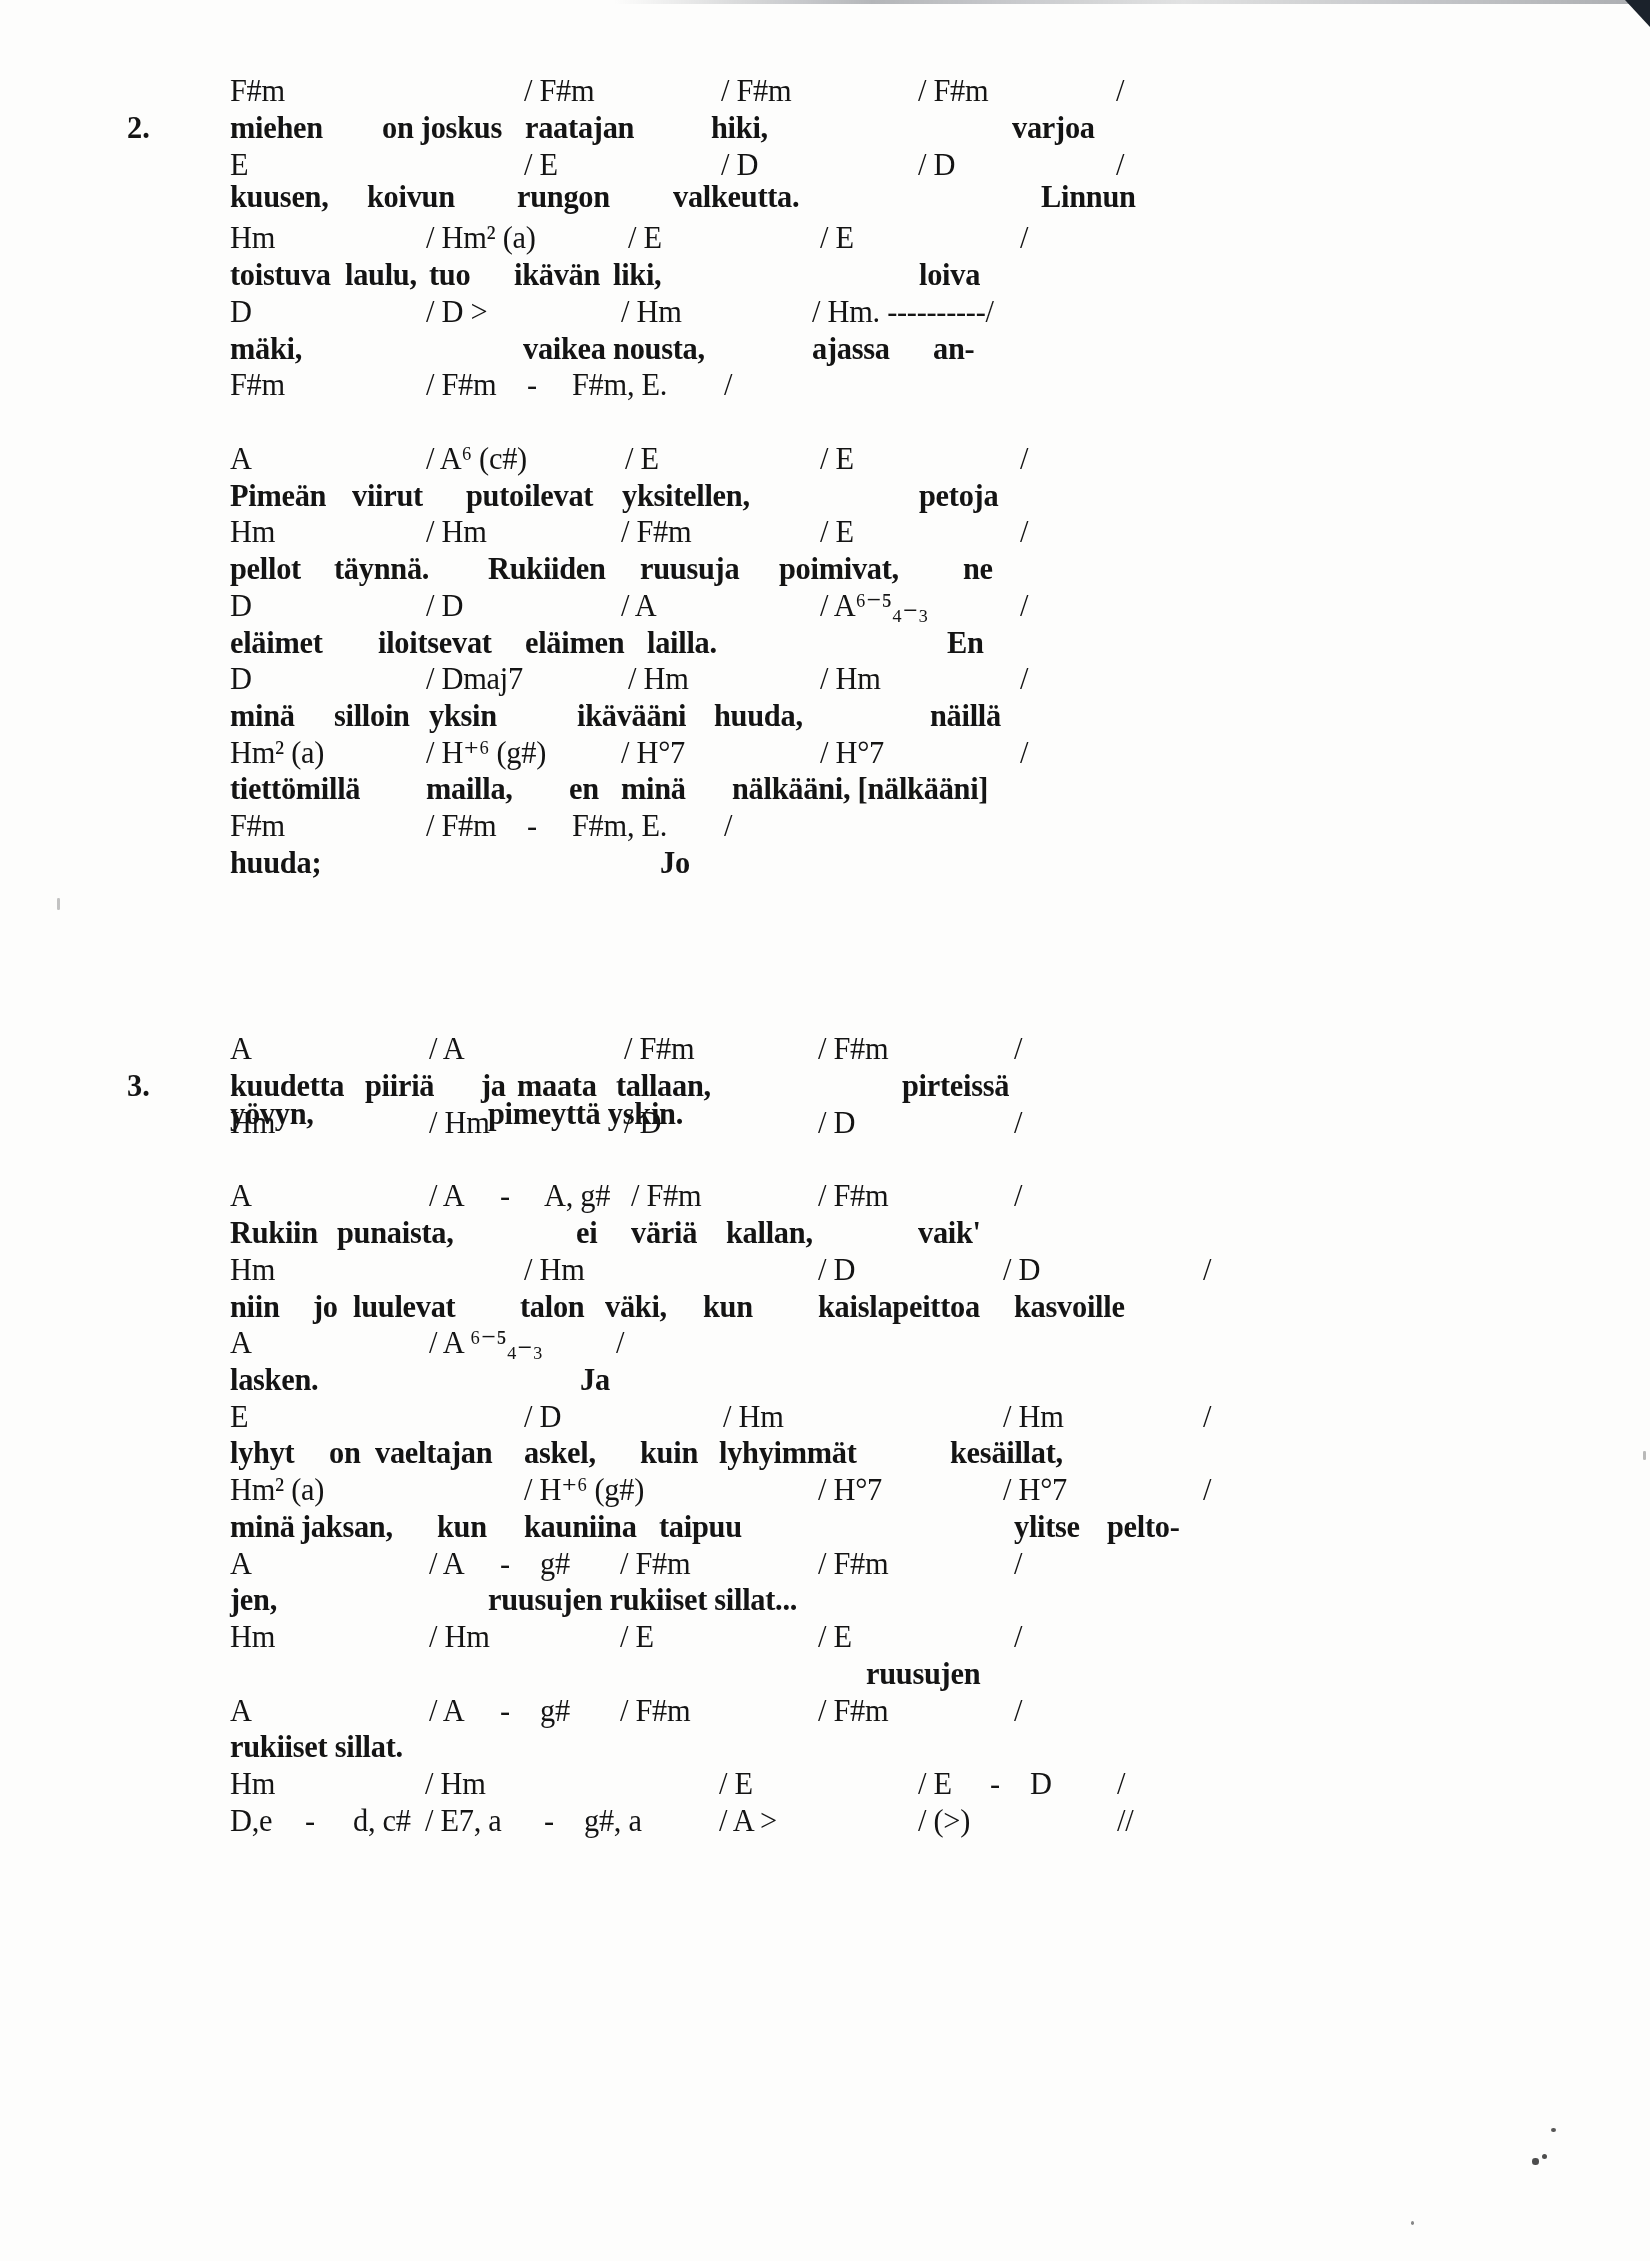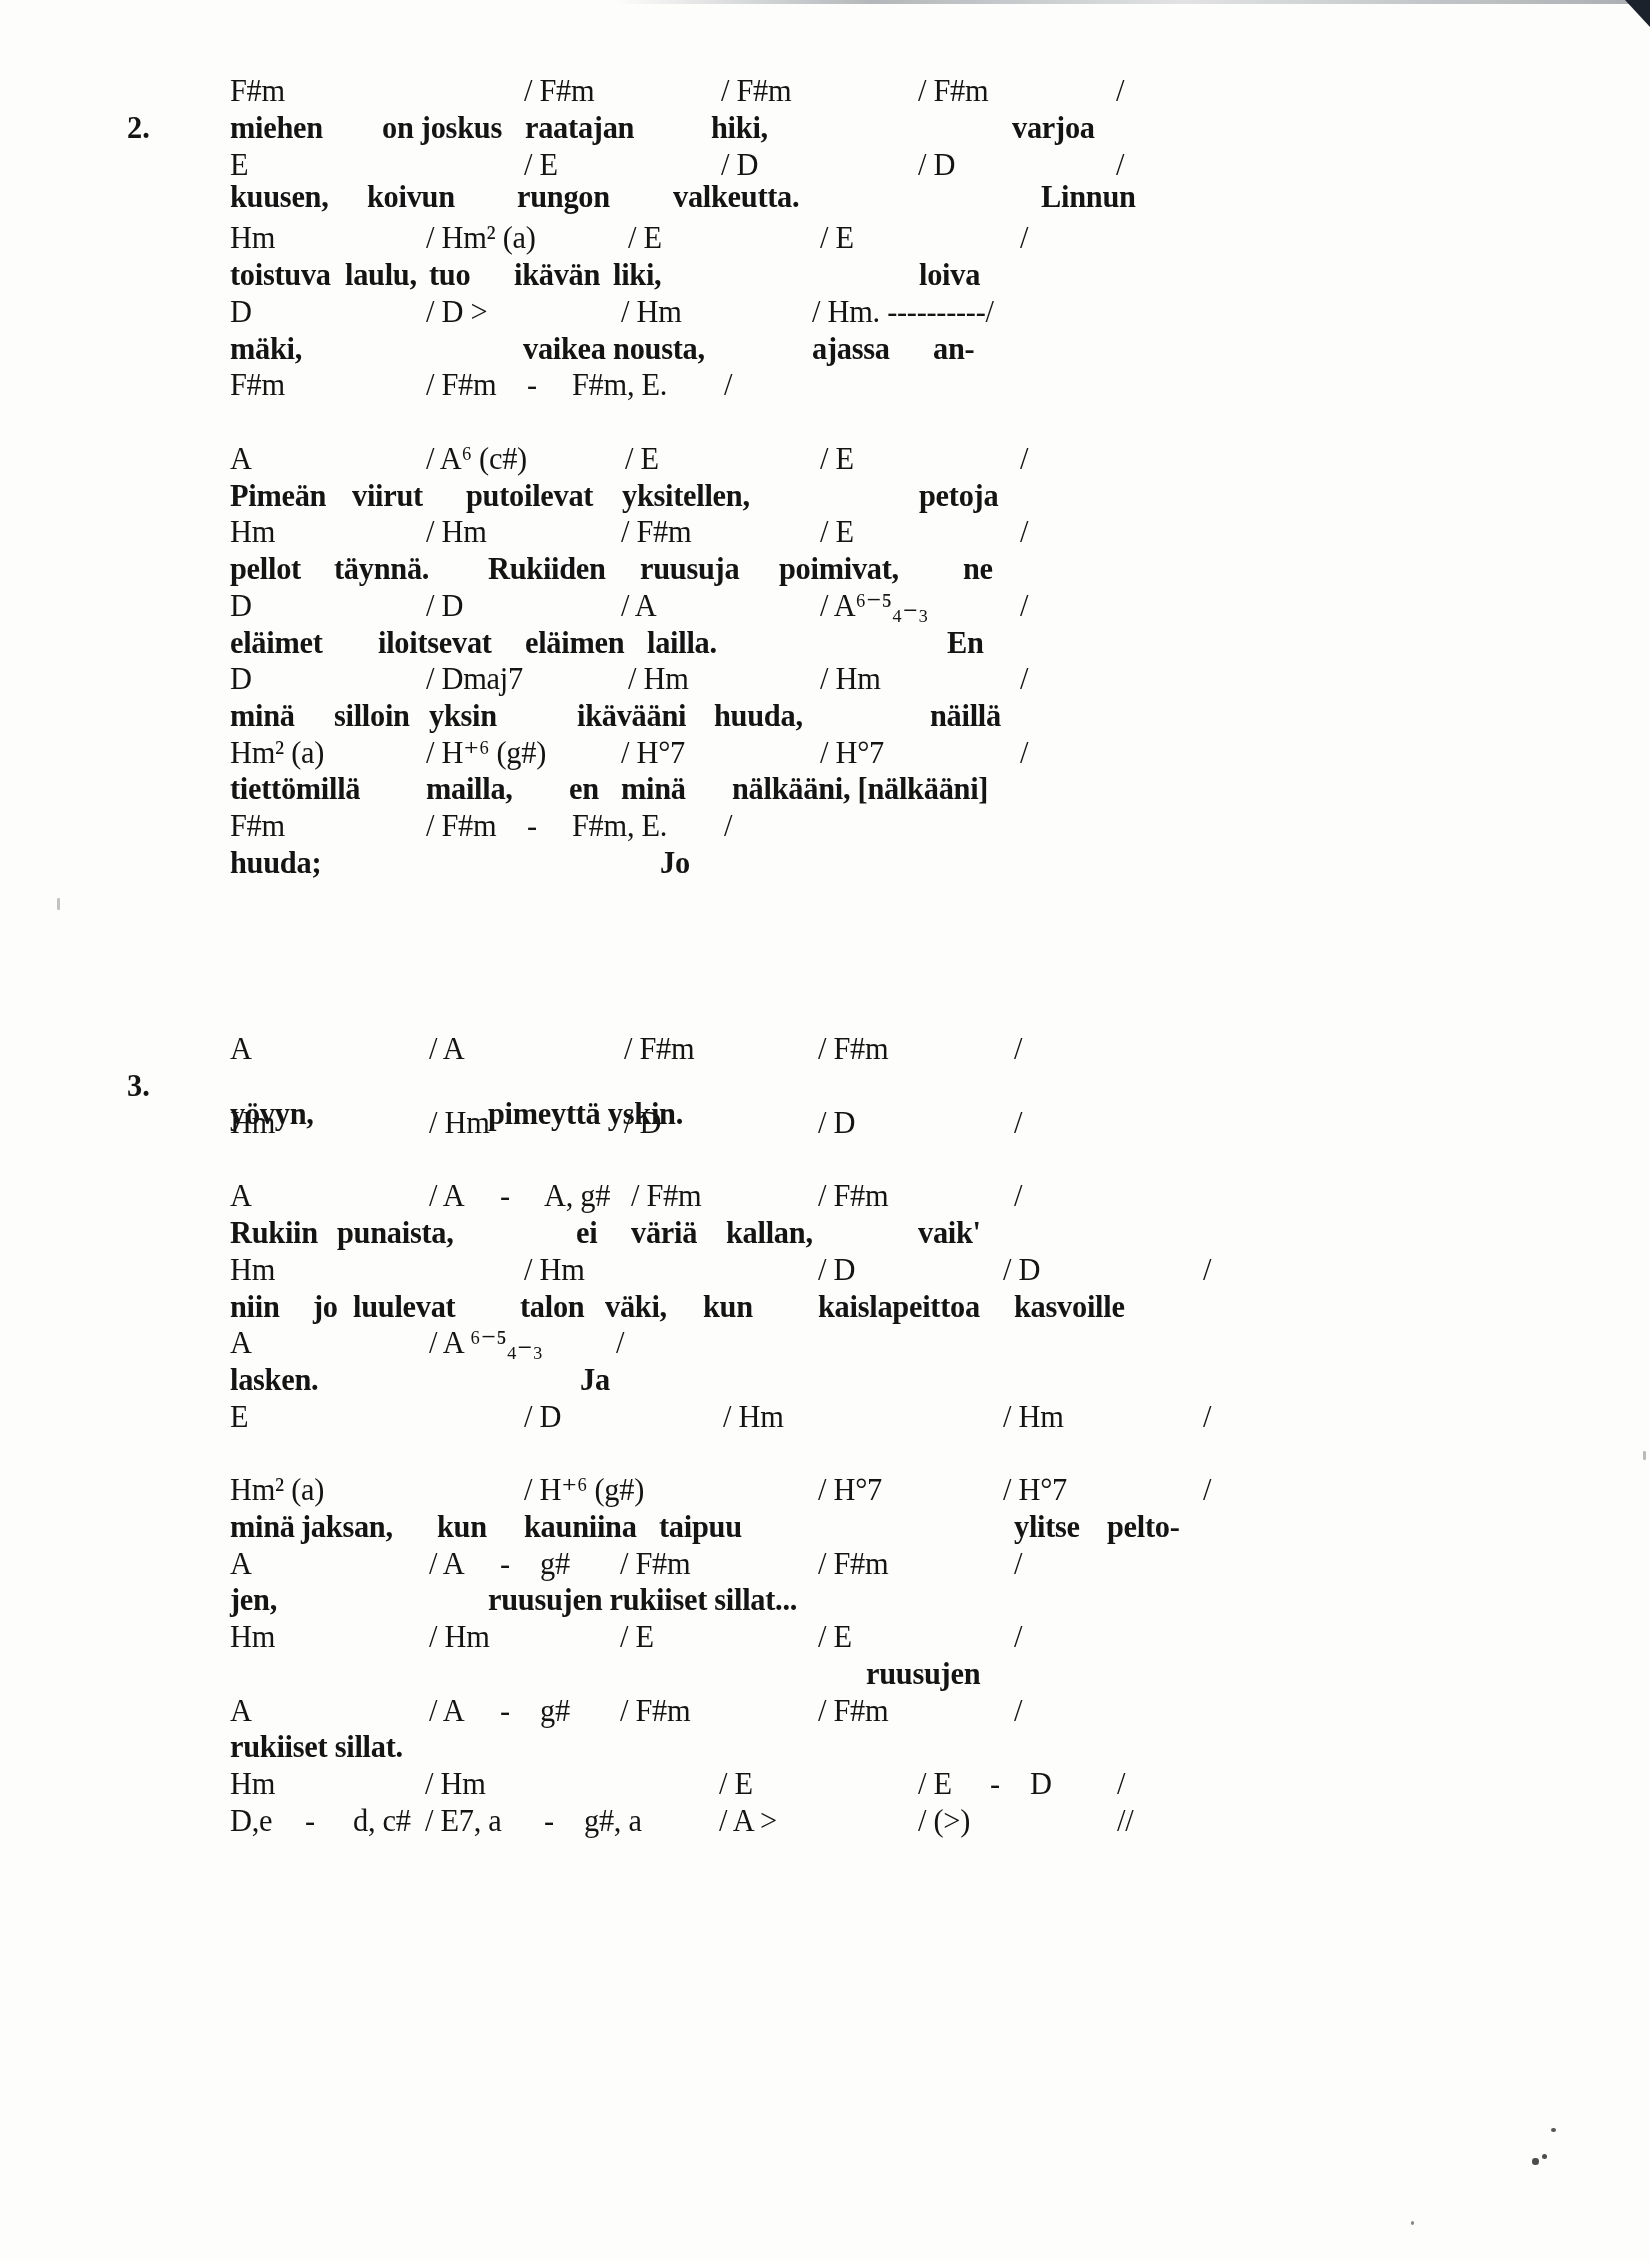--- a/index.html
+++ b/index.html
@@ -208,20 +208,28 @@
       <span class="verse-num" style="left: 127px; top: 109px;">2.</span>
     </section>
   <section class="verse-block">
       <div class="line chords" style="top: 1030px;">
         <span class="seg" style="left: 230px;">A</span>
         <span class="seg" style="left: 429px;">/ A</span>
         <span class="seg" style="left: 624px;">/ F#m</span>
         <span class="seg" style="left: 818px;">/ F#m</span>
         <span class="seg" style="left: 1014px;">/</span>
       </div>
+      <div class="line lyrics" style="top: 1067px;">
+        <span class="seg" style="left: 230px;">kuudetta</span>
+        <span class="seg" style="left: 365px;">piiriä</span>
+        <span class="seg" style="left: 481px;">ja</span>
+        <span class="seg" style="left: 517px;">maata</span>
+        <span class="seg" style="left: 616px;">tallaan,</span>
+        <span class="seg" style="left: 902px;">pirteissä</span>
+      </div>
       <div class="line chords" style="top: 1104px;">
         <span class="seg" style="left: 230px;">Hm</span>
         <span class="seg" style="left: 429px;">/ Hm</span>
         <span class="seg" style="left: 624px;">/ D</span>
         <span class="seg" style="left: 818px;">/ D</span>
         <span class="seg" style="left: 1014px;">/</span>
       </div>
       <div class="line lyrics" style="top: 1095px;">
         <span class="seg" style="left: 230px;">yövyn,</span>
         <span class="seg" style="left: 488px;">pimeyttä yskin.</span>
@@ -268,20 +276,29 @@
       <div class="line lyrics" style="top: 1361px;">
         <span class="seg" style="left: 230px;">lasken.</span>
         <span class="seg" style="left: 580px;">Ja</span>
       </div>
       <div class="line chords" style="top: 1398px;">
         <span class="seg" style="left: 230px;">E</span>
         <span class="seg" style="left: 524px;">/ D</span>
         <span class="seg" style="left: 723px;">/ Hm</span>
         <span class="seg" style="left: 1003px;">/ Hm</span>
         <span class="seg" style="left: 1203px;">/</span>
+      </div>
+      <div class="line lyrics" style="top: 1434px;">
+        <span class="seg" style="left: 230px;">lyhyt</span>
+        <span class="seg" style="left: 329px;">on</span>
+        <span class="seg" style="left: 375px;">vaeltajan</span>
+        <span class="seg" style="left: 524px;">askel,</span>
+        <span class="seg" style="left: 640px;">kuin</span>
+        <span class="seg" style="left: 719px;">lyhyimmät</span>
+        <span class="seg" style="left: 950px;">kesäillat,</span>
       </div>
       <div class="line chords" style="top: 1471px;">
         <span class="seg" style="left: 230px;">Hm² (a)</span>
         <span class="seg" style="left: 524px;">/ H⁺⁶ (g#)</span>
         <span class="seg" style="left: 818px;">/ H°7</span>
         <span class="seg" style="left: 1003px;">/ H°7</span>
         <span class="seg" style="left: 1203px;">/</span>
       </div>
       <div class="line lyrics" style="top: 1508px;">
         <span class="seg" style="left: 230px;">minä</span>

